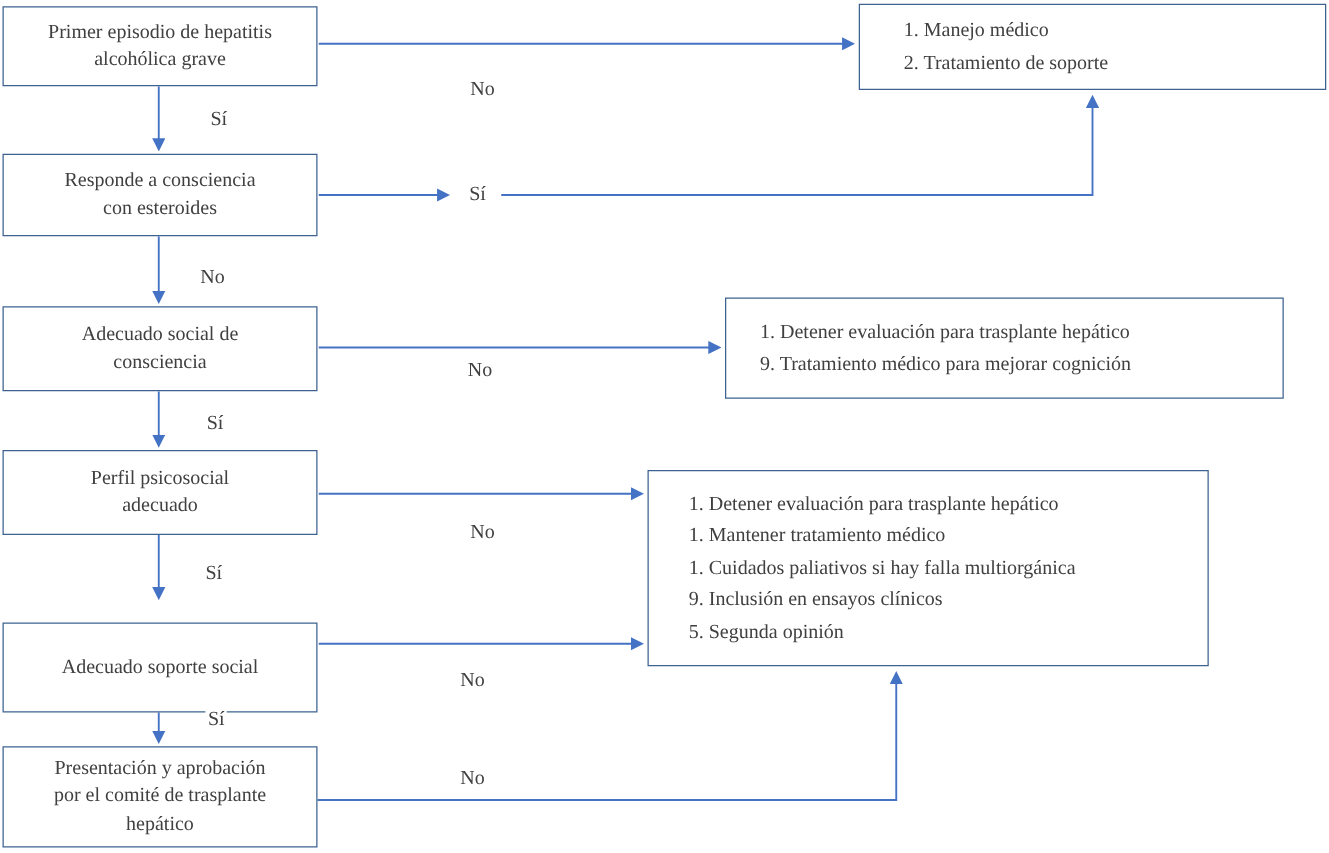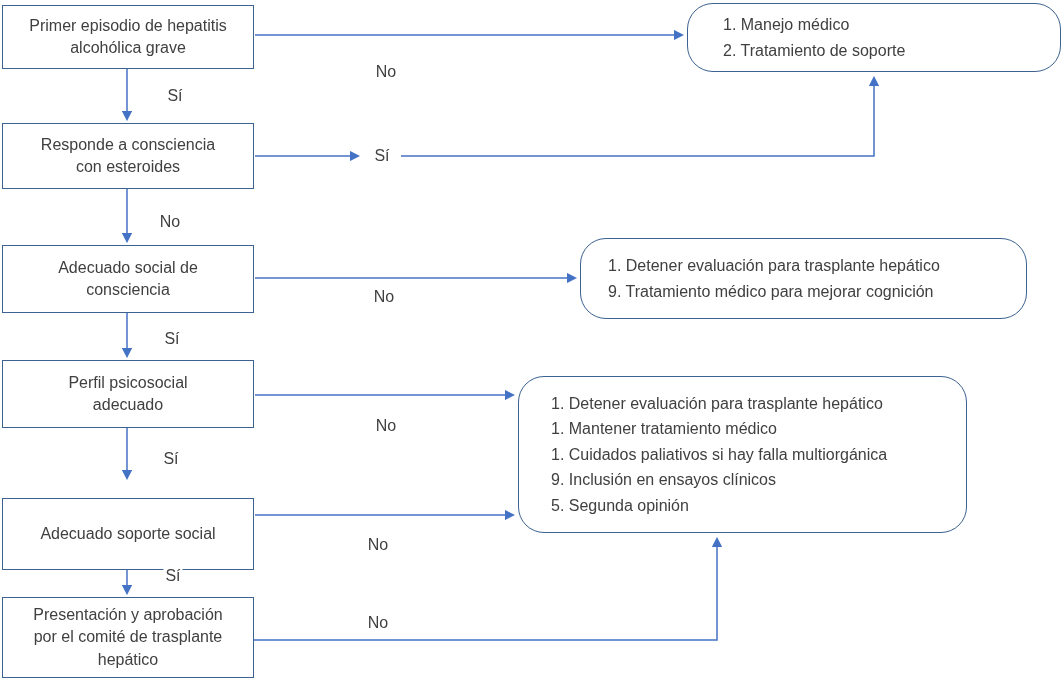--- a/index.html
+++ b/index.html
@@ -6,21 +6,21 @@
     --border:#3d628f;
     --arrow:#4472c4;
     --text:#404040;
     --bg:#ffffff;
   }
   html,body{margin:0;padding:0;background:var(--bg);}
   .canvas{
     position:relative;
     width:1063px;height:682px;
     background:var(--bg);
-    font-family:Liberation Sans, sans-serif;
+    font-family:Liberation Serif, serif;
     color:var(--text);
     overflow:hidden;
   }
   .connectors{position:absolute;left:0;top:0;width:1063px;height:682px;}
   .connectors path{fill:none;stroke:var(--arrow);stroke-width:1.5;}
   .box{
     position:absolute;
     box-sizing:border-box;
     border:1.5px solid var(--border);
     background:var(--bg);
@@ -33,21 +33,20 @@
   .box .txt{
     text-align:center;
     white-space:pre-line;
     width:100%;
   }
   .box.list{
     flex-direction:column;
     align-items:flex-start;
     justify-content:center;
     text-align:right;
-    border-radius:26px;
   }
   .box.list .li{line-height:1.6;white-space:nowrap;}
   .edge-label{
     position:absolute;
     transform:translate(-50%,-50%);
     font-size:16px;
     color:var(--text);
     background:var(--bg);
     padding:0 2px;
   }

